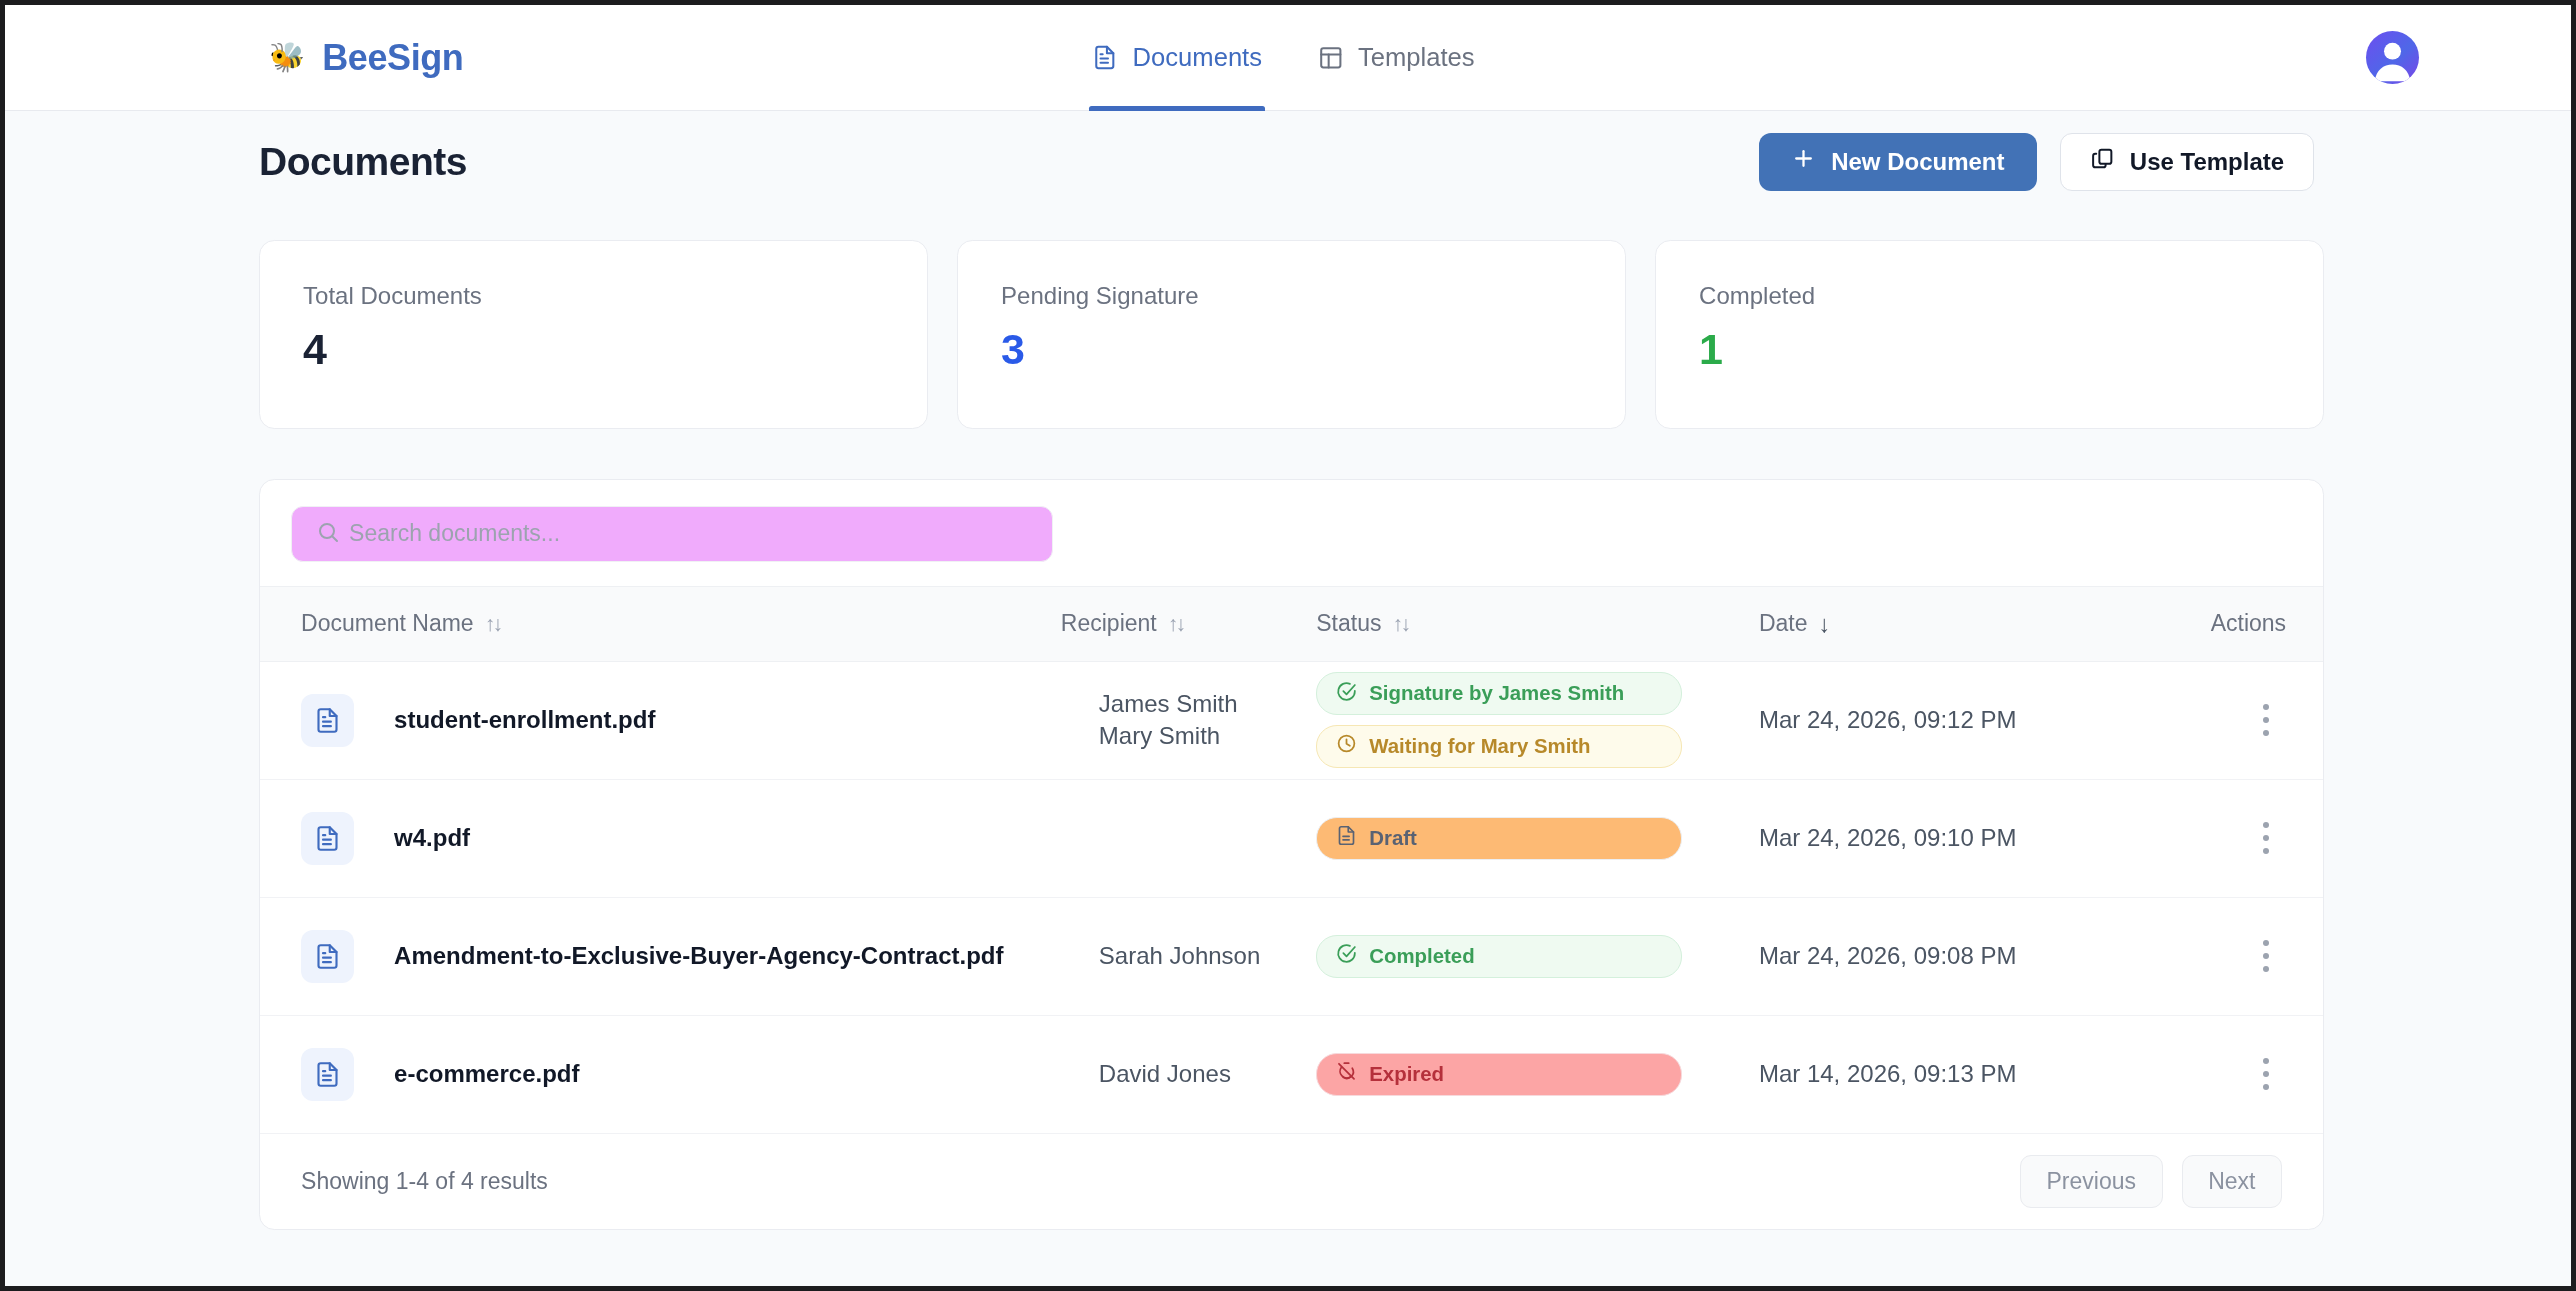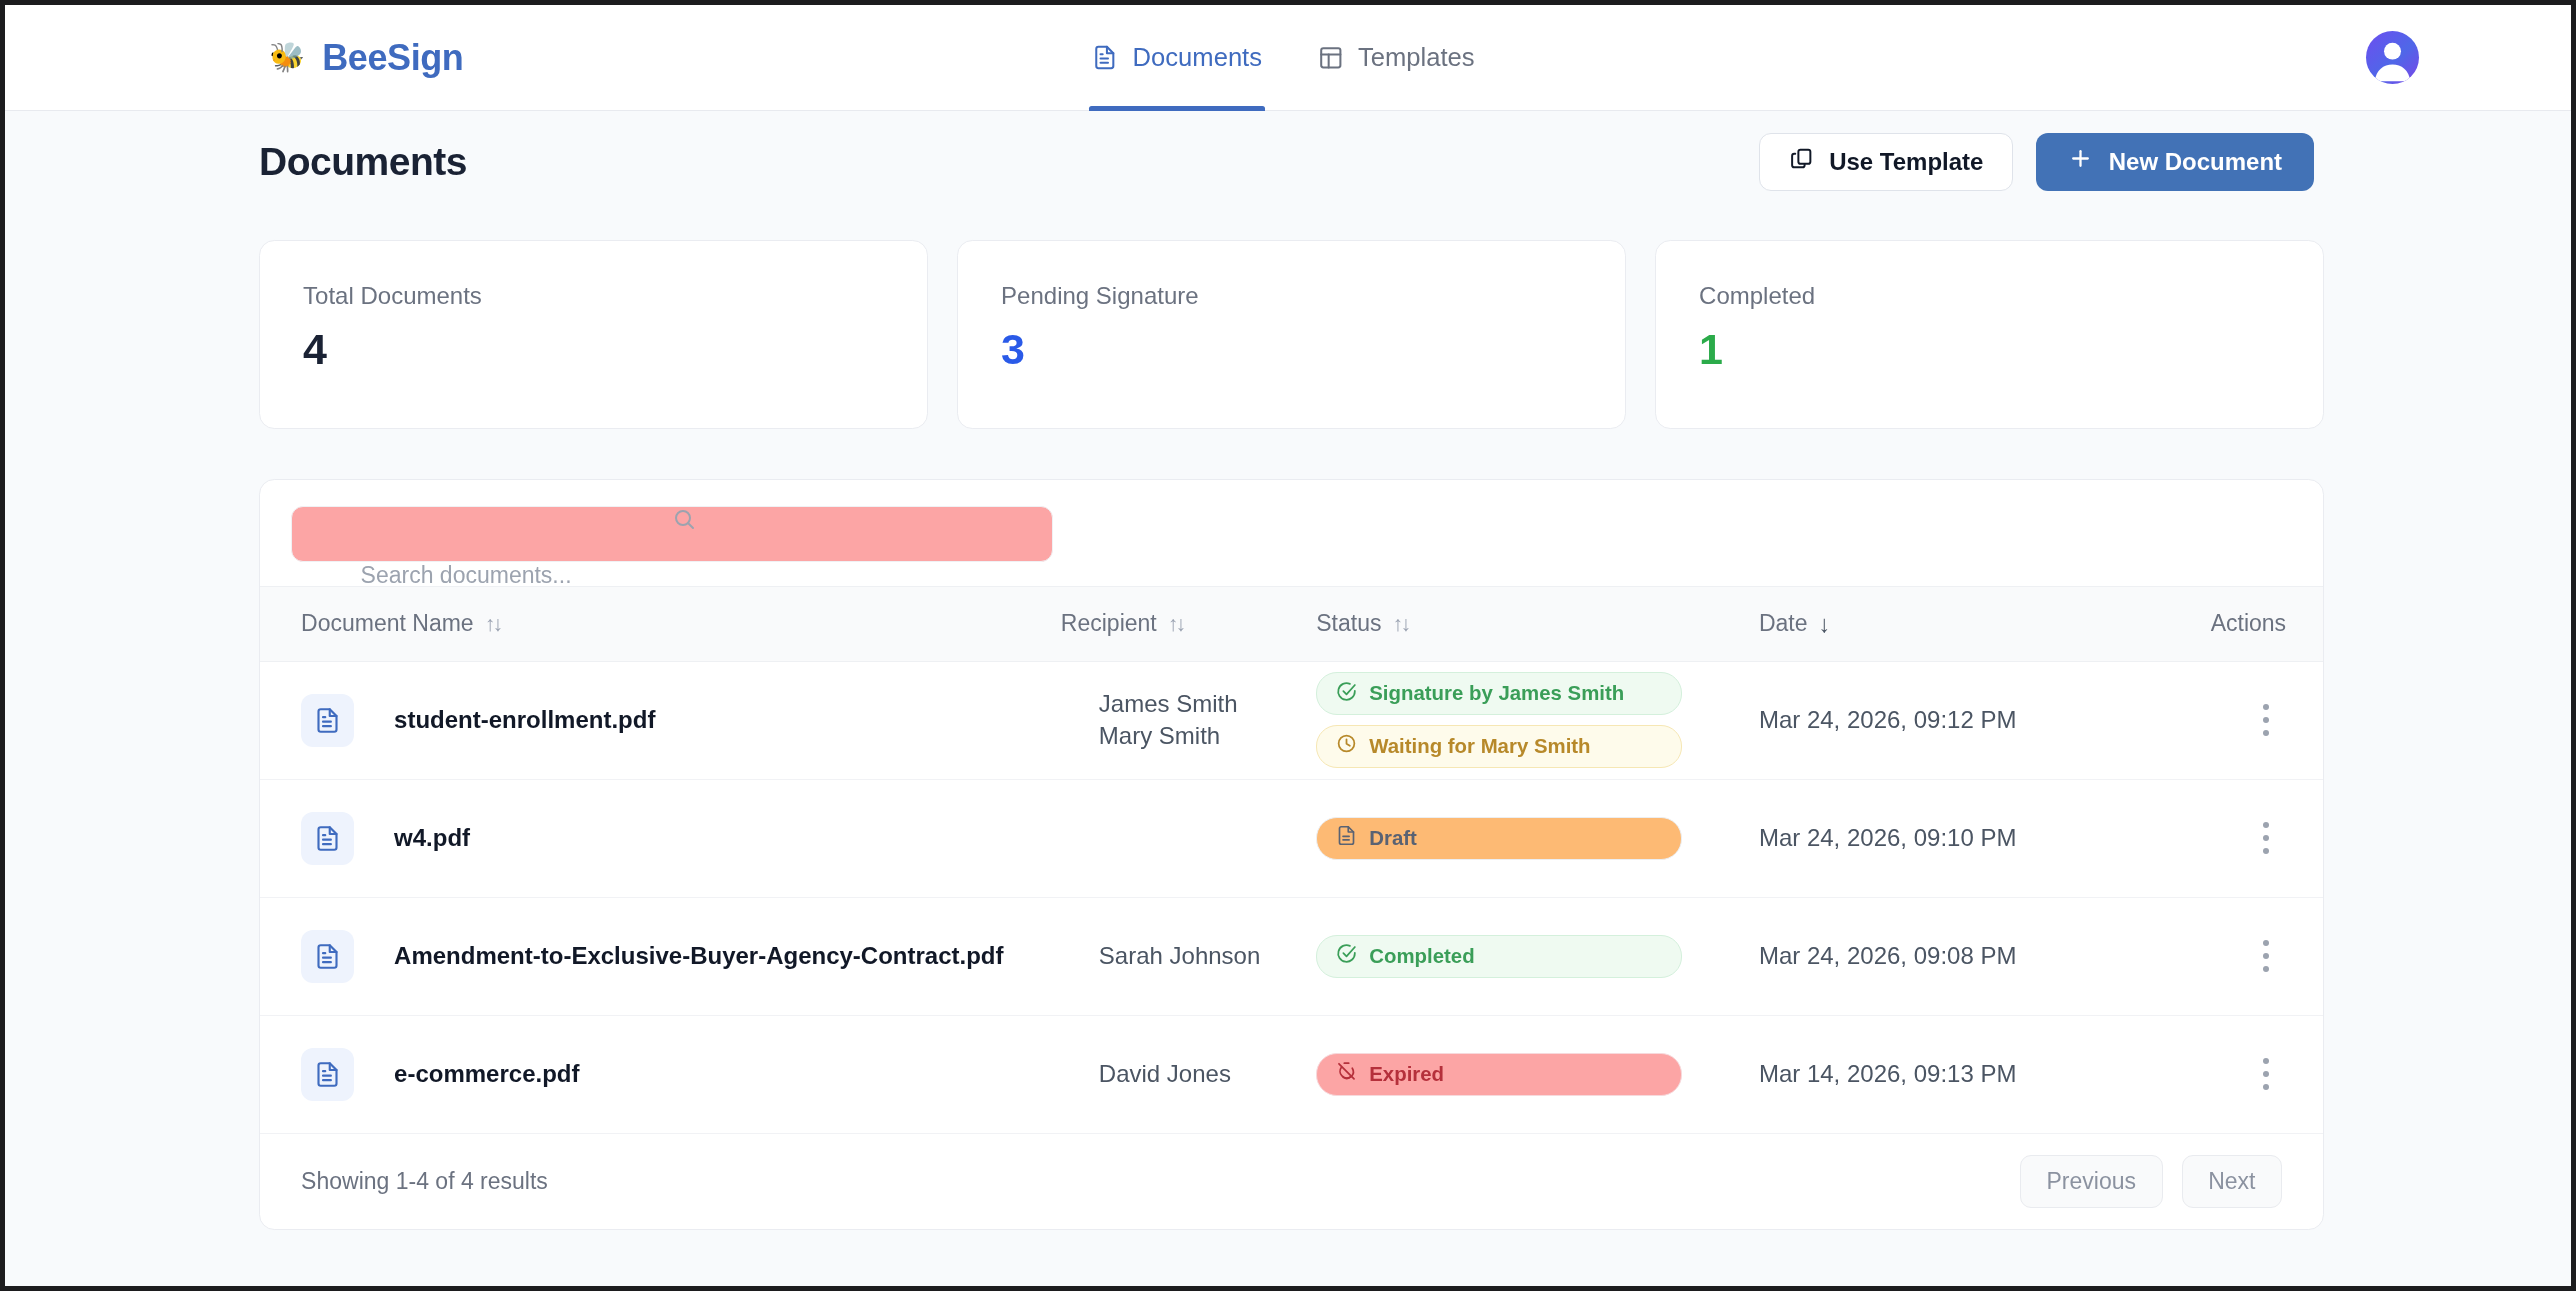--- a/index.html
+++ b/index.html
@@ -180,28 +180,27 @@
     overflow: hidden;
   }
 
   .search-wrap {
     padding: 25.6px 31px 24px 31px;
   }
   .search-box {
     position: relative;
     width: 762px;
     height: 56px;
-    background: #fca5a5;
+    background: #f0abfc;
     border: 0.9px solid #f0f1f4;
     border-radius: 12px;
     display: flex;
     align-items: center;
     padding-left: 24px;
-    gap: 28px;
-    flex-direction: column;
+    gap: 9px;
   }
   .search-box input {
     border: none;
     outline: none;
     background: transparent;
     font-family: "Liberation Sans", sans-serif;
     font-size: 23px;
     color: #374151;
     width: 647px;
   }
@@ -342,38 +341,38 @@
         <circle cx="20" cy="15.2" r="6.4" fill="#ffffff"></circle>
         <path d="M6.5 38 C7.6 29.4 13.2 25.2 20 25.2 C26.8 25.2 32.4 29.4 33.5 38 Z" fill="#ffffff"></path>
       </svg>
     </div>
   </div>
 
   <div class="page-head">
     <div class="page-title">Documents</div>
     <div class="head-actions">
 
+      <div class="btn btn-primary">
+        <span>
+          <svg width="25" height="25" viewBox="0 0 24 24" fill="none" stroke="#ffffff" stroke-width="2.2" stroke-linecap="round">
+            <line x1="12" y1="5" x2="12" y2="19"></line>
+            <line x1="5" y1="12" x2="19" y2="12"></line>
+          </svg>
+        </span>
+        <span>New Document</span>
+      </div>
+
       <div class="btn btn-outline">
         <span>
           <svg width="25" height="25" viewBox="0 0 24 24" fill="none" stroke="#111827" stroke-width="1.9" stroke-linecap="round" stroke-linejoin="round">
             <rect x="9" y="3.5" width="11.5" height="13.5" rx="2"></rect>
             <path d="M6 7.5H5a2 2 0 0 0-2 2v9a2 2 0 0 0 2 2h8a2 2 0 0 0 2-2v-1"></path>
           </svg>
         </span>
         <span>Use Template</span>
-      </div>
-
-      <div class="btn btn-primary">
-        <span>
-          <svg width="25" height="25" viewBox="0 0 24 24" fill="none" stroke="#ffffff" stroke-width="2.2" stroke-linecap="round">
-            <line x1="12" y1="5" x2="12" y2="19"></line>
-            <line x1="5" y1="12" x2="19" y2="12"></line>
-          </svg>
-        </span>
-        <span>New Document</span>
       </div>
     </div>
   </div>
 
   <div class="stats">
     <div class="stat-card">
       <div class="stat-label">Total Documents</div>
       <div class="stat-value v-total">4</div>
     </div>
     <div class="stat-card">

